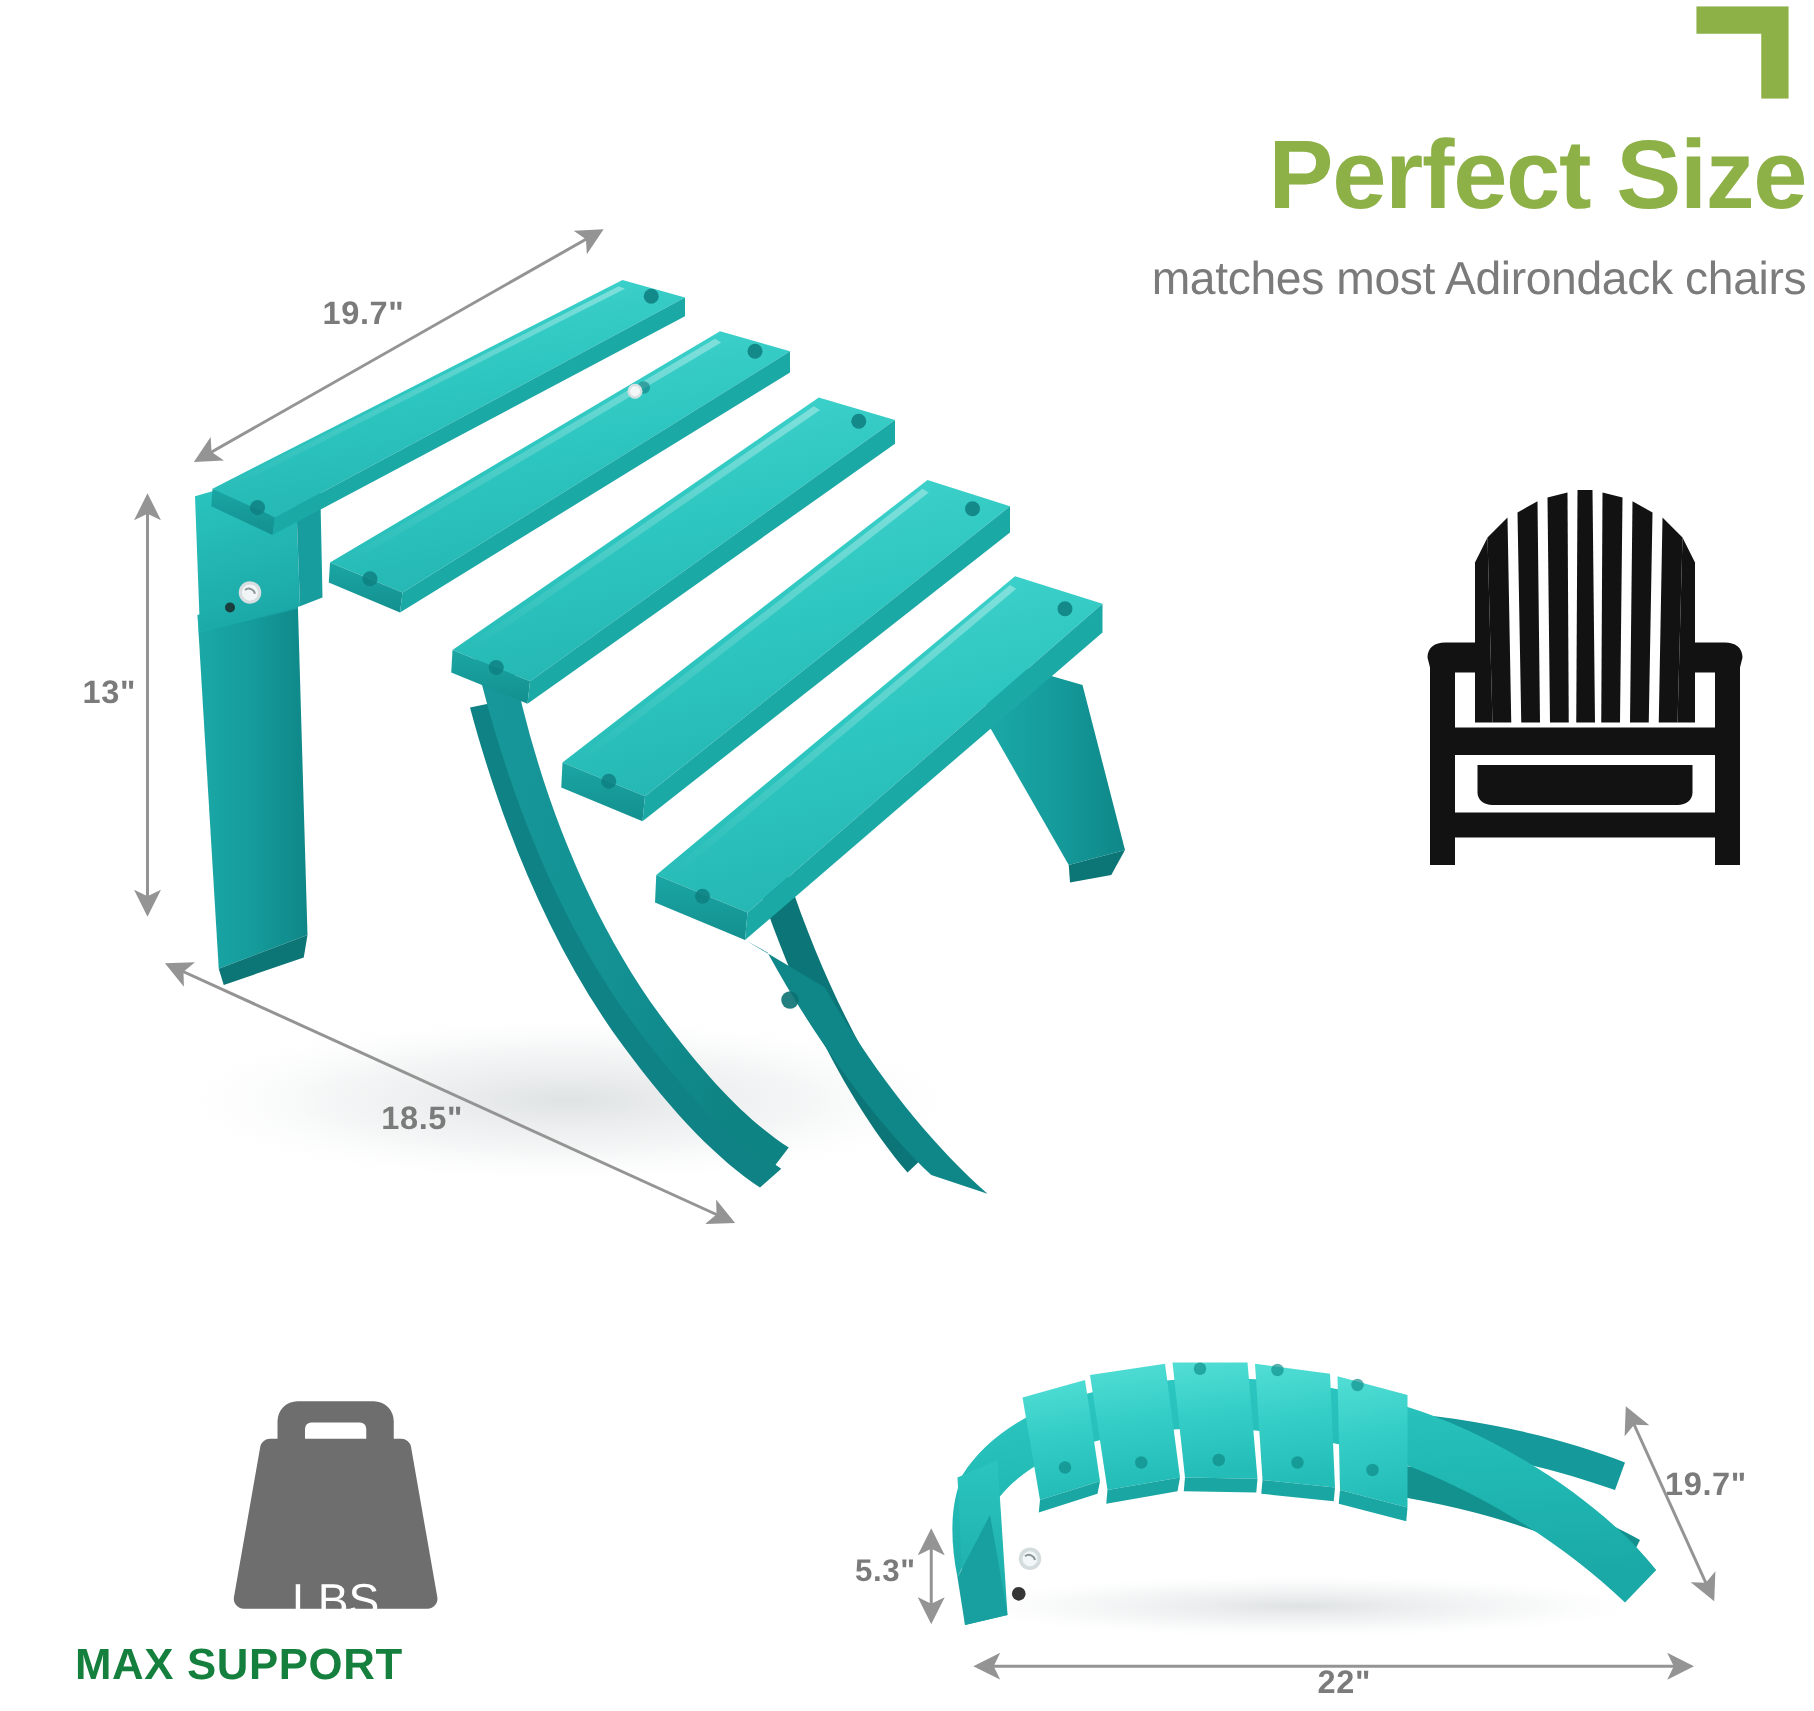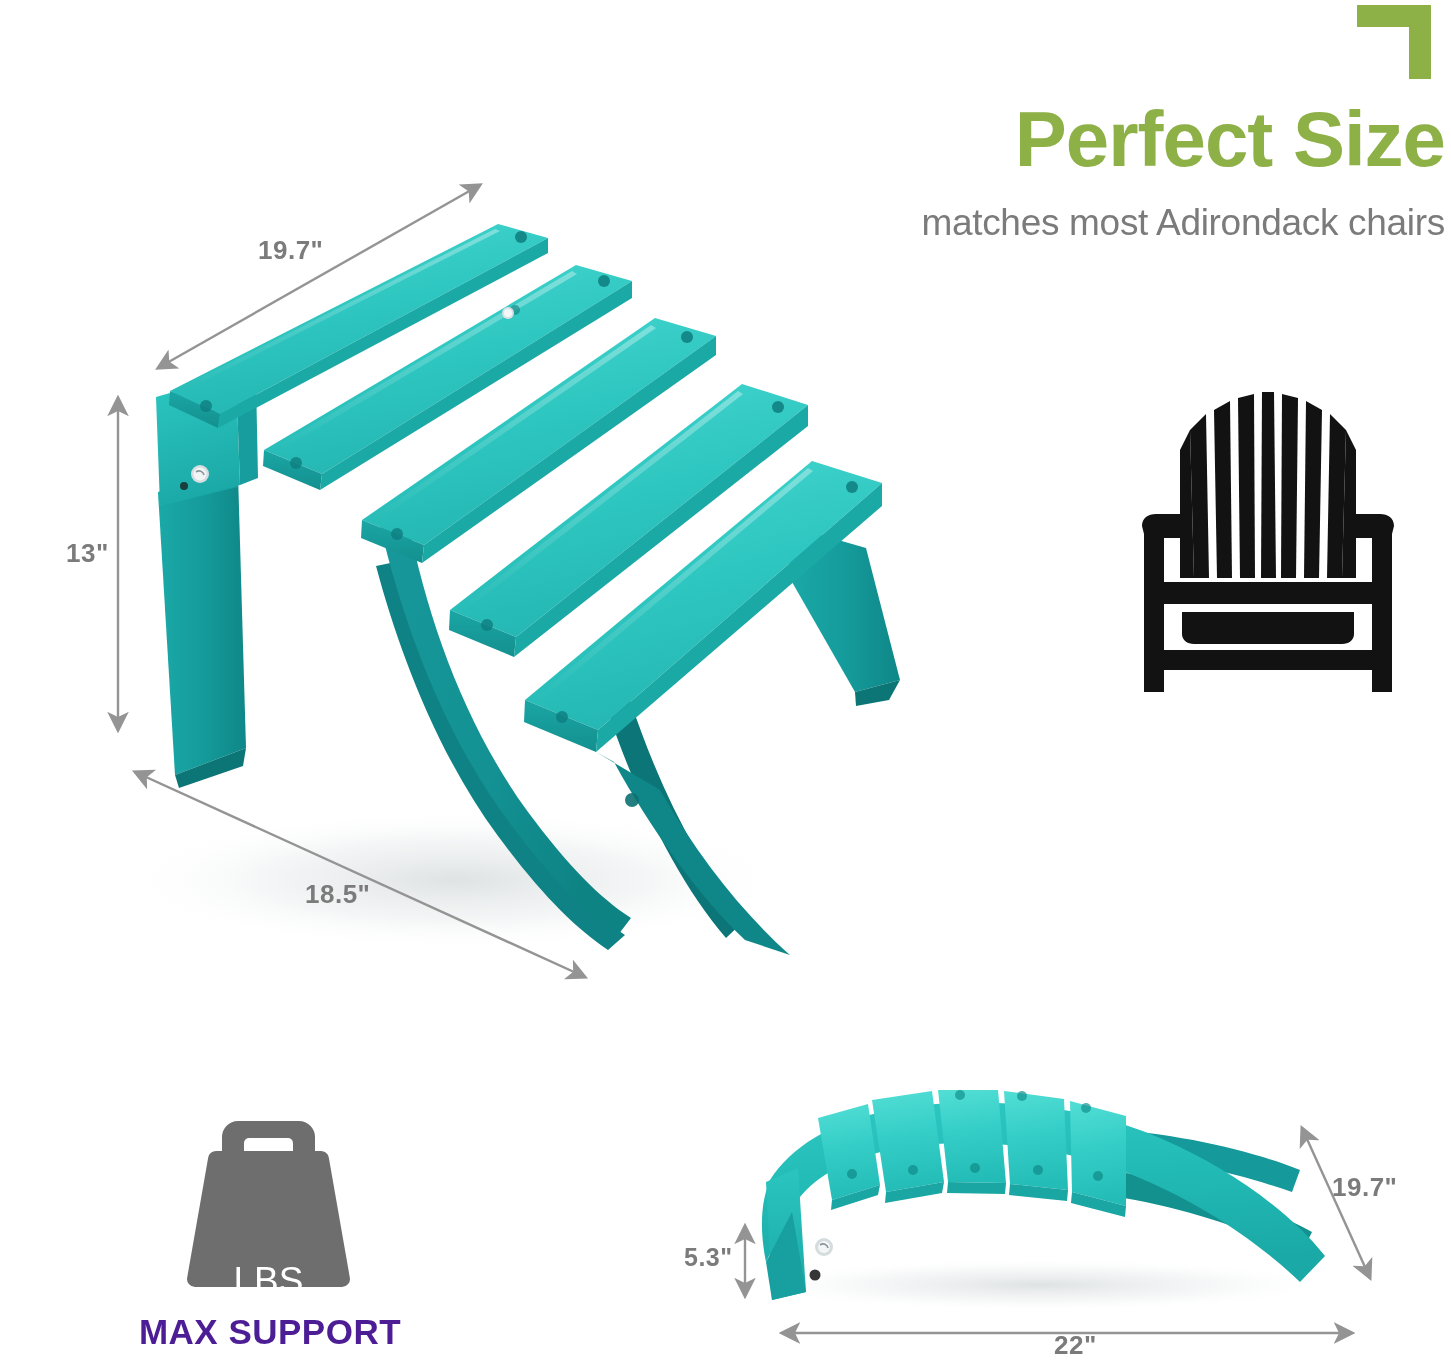--- a/index.html
+++ b/index.html
@@ -43,22 +43,22 @@
   #weight-badge{position:absolute;left:176px;top:1117px;width:185px;height:180px;}
   #weight-num{
     position:absolute;left:176px;top:1152px;width:185px;text-align:center;
     font-size:62px;font-weight:bold;color:#ffffff;letter-spacing:-1px;
   }
   #weight-unit{
     position:absolute;left:176px;top:1224px;width:185px;text-align:center;
     font-size:37px;font-weight:normal;color:#ffffff;letter-spacing:0px;margin-top:36px;
   }
   #weight-caption{
-    position:absolute;left:60px;top:1312px;width:420px;text-align:center;
-    font-size:35px;font-weight:bold;color:#4c1d95;letter-spacing:0.5px;
+    position:absolute;left:60px;top:1312px;width:420px;
+    font-size:35px;font-weight:bold;color:#15803d;letter-spacing:0.5px;
   }
 
   
   #chair-silhouette{position:absolute;left:1128px;top:382px;width:280px;height:350px;}
 </style>
 </head>
 <body>
 
 <div class="stage">
 

